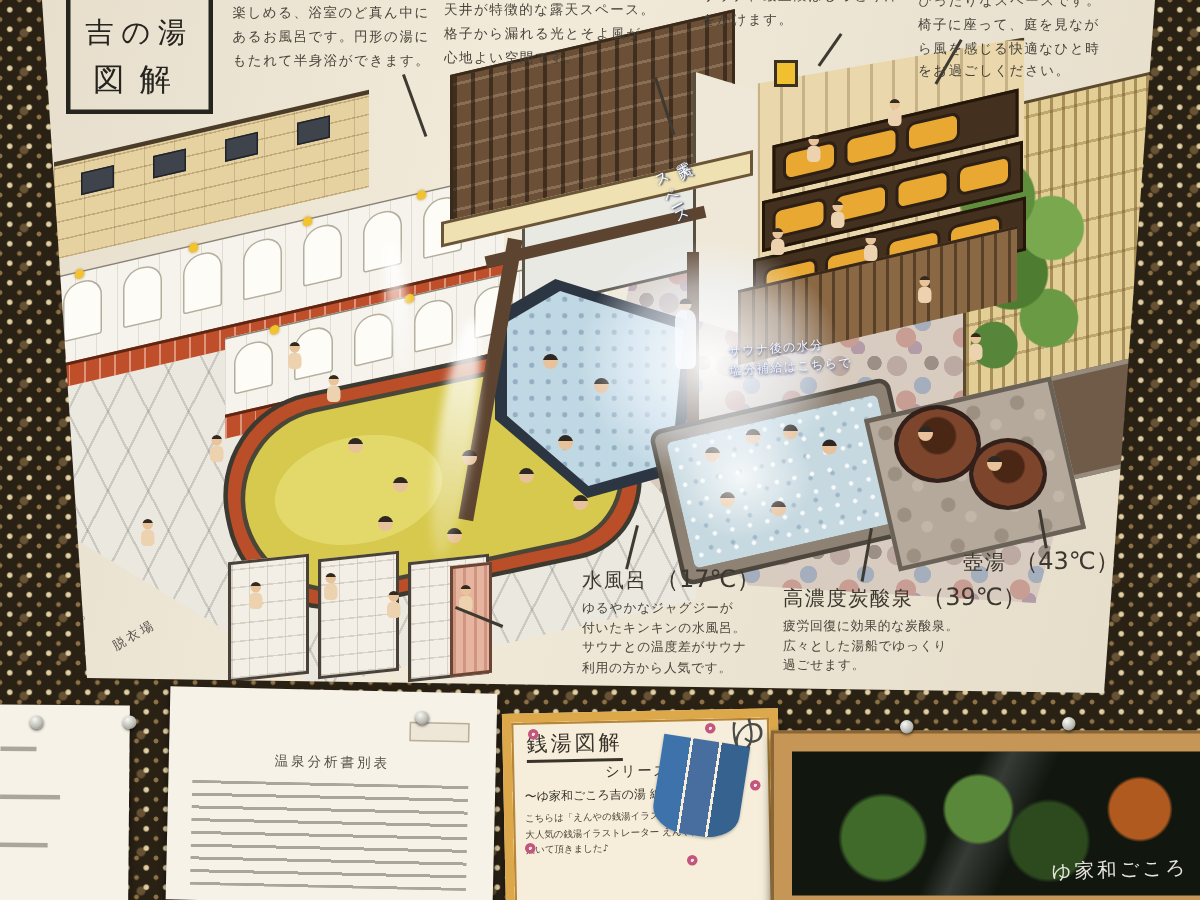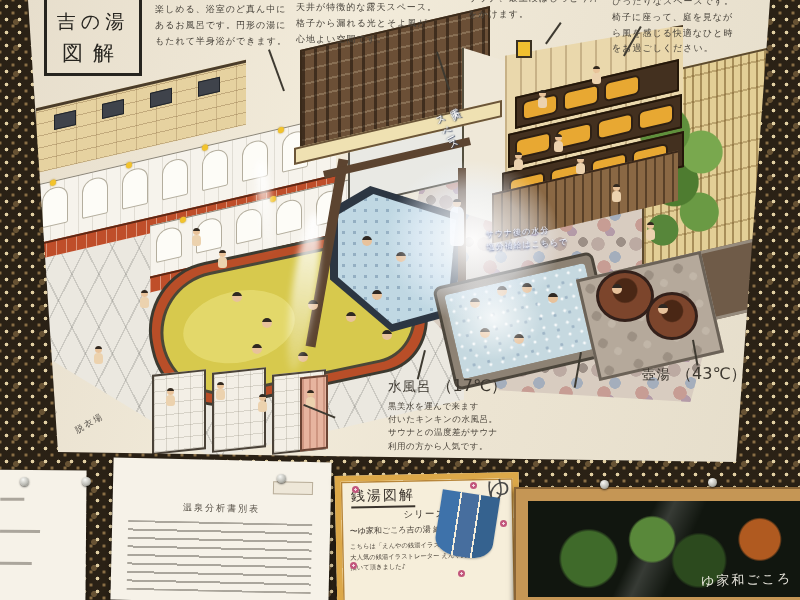--- a/index.html
+++ b/index.html
@@ -381,26 +381,33 @@
     <div class="p" style="left:576px;top:156px;"></div>
     <div class="abs robe"></div>
 
     <div class="abs glare g1"></div>
     <div class="abs glare g2"></div>
 
 
     <div class="abs cap" style="left:388px;top:376px;">
       <span class="cap-h">水風呂</span>
       <span class="cap-t">（17℃）</span>
-      <div class="cap-d pre">黒美水を運んで来ます
+      <div class="cap-d pre">ゆるやかなジャグジーが
 付いたキンキンの水風呂。
 サウナとの温度差がサウナ
 利用の方から人気です。</div>
     </div>
 
+    <div class="abs cap" style="left:522px;top:388px;">
+      <span class="cap-h">高濃度炭酸泉</span>
+      <span class="cap-t">（39℃）</span>
+      <div class="cap-d pre">疲労回復に効果的な炭酸泉。
+広々とした湯船でゆっくり
+過ごせます。</div>
+    </div>
 
     <div class="abs cap" style="left:642px;top:364px;">
       <span class="cap-h">壺湯</span>
       <span class="cap-t">（43℃）</span>
     </div>
   </div>
 
   <div class="abs paper paper-left">
     <div class="faux" style="left:8px;top:28px;width:24px;"></div>
     <div class="faux" style="left:8px;top:60px;width:40px;"></div>

